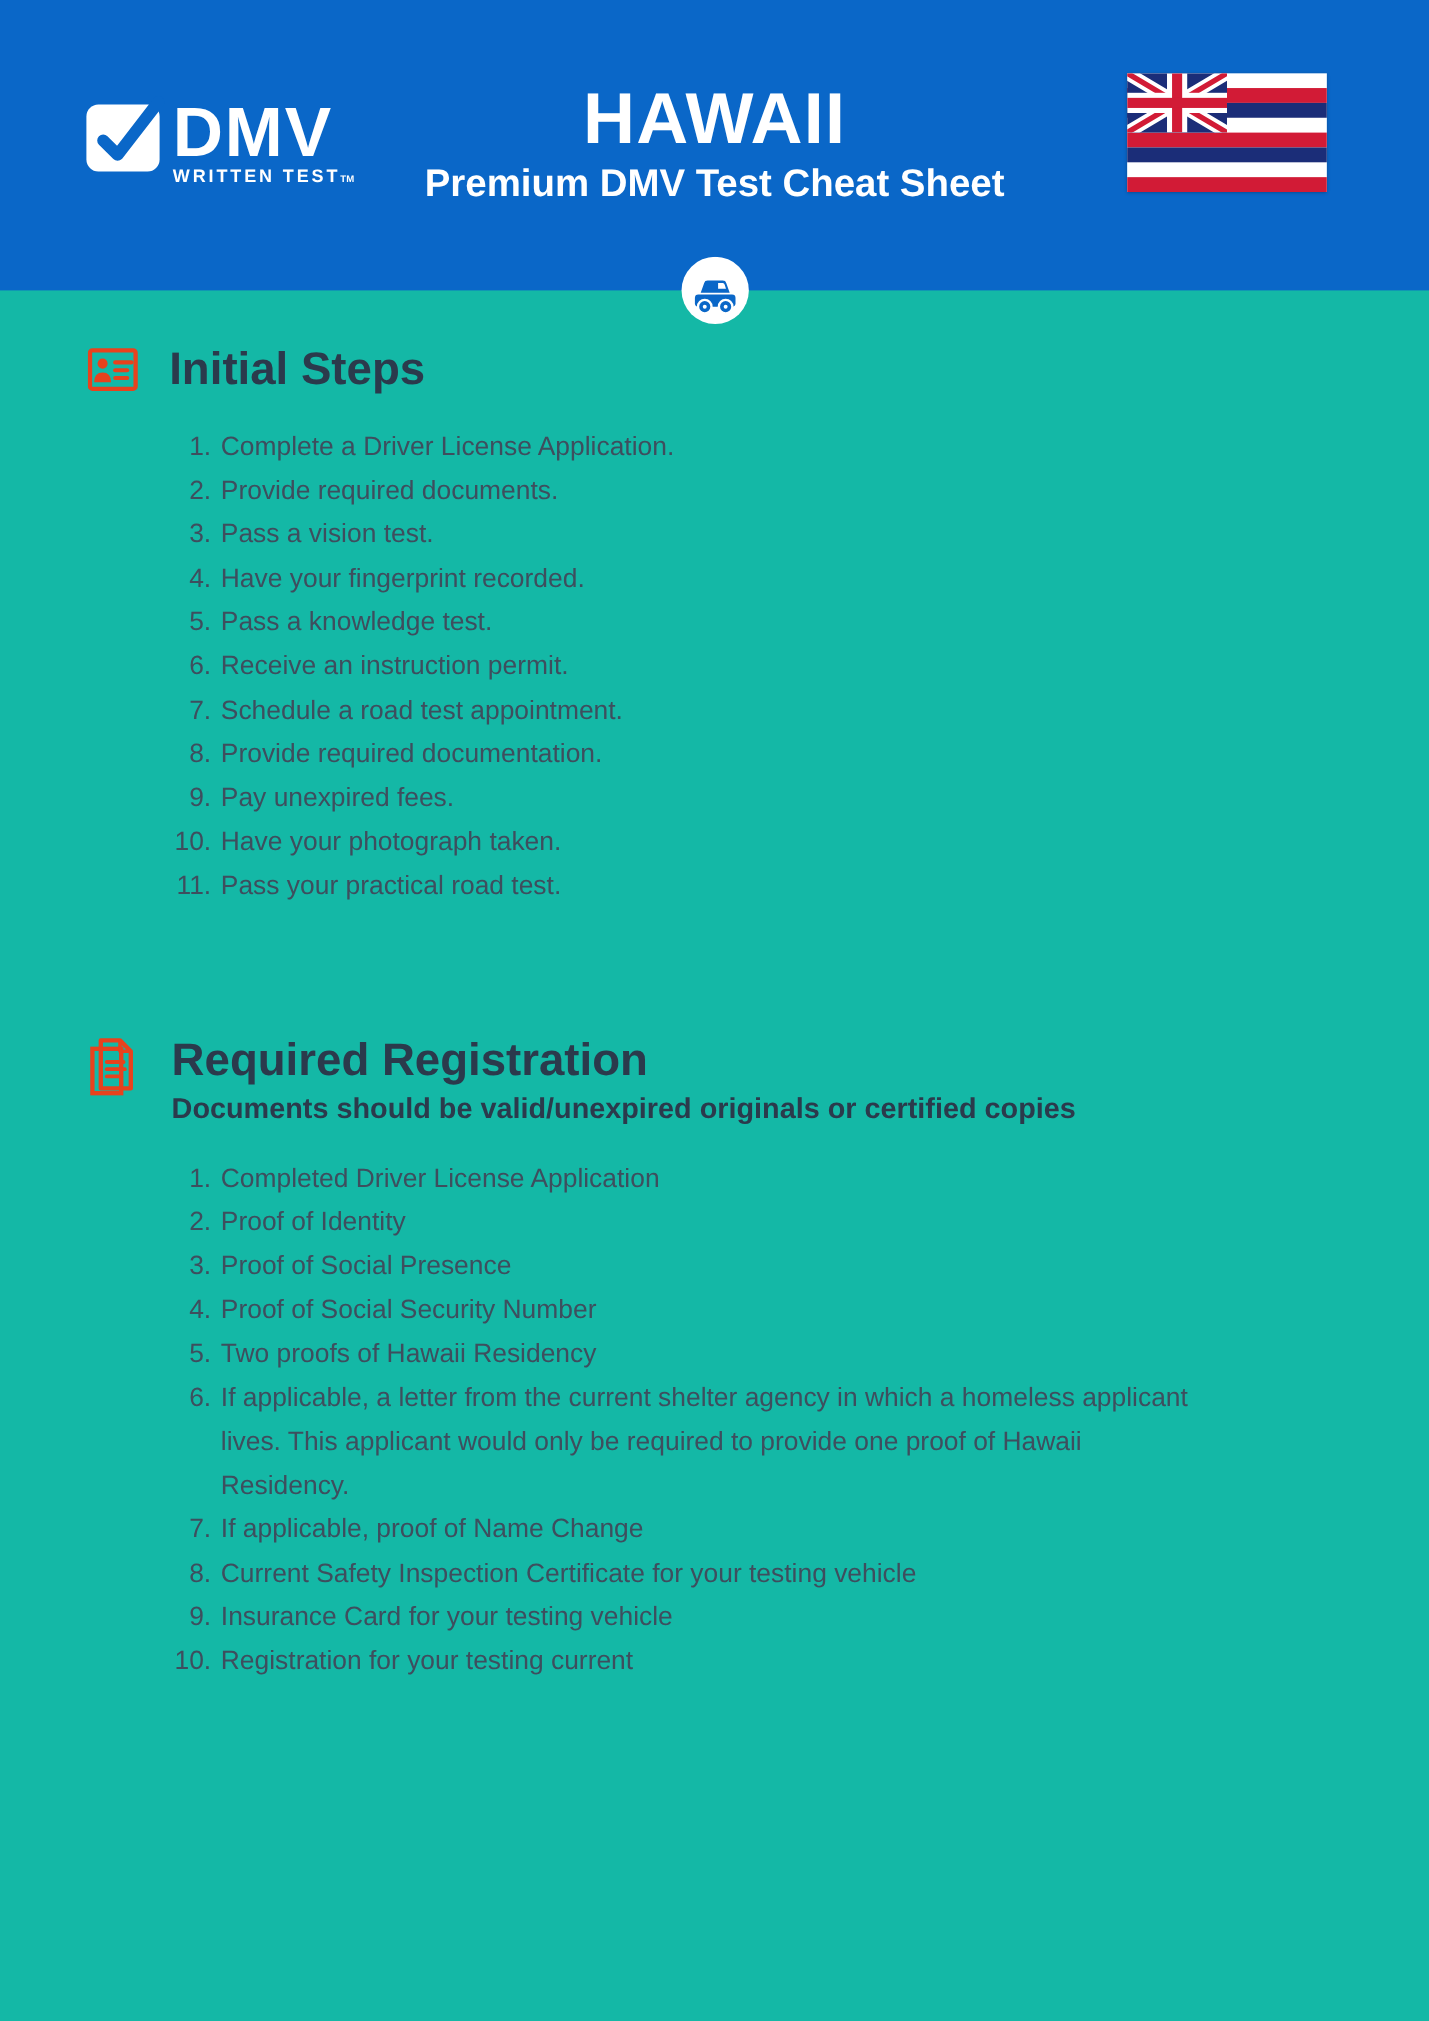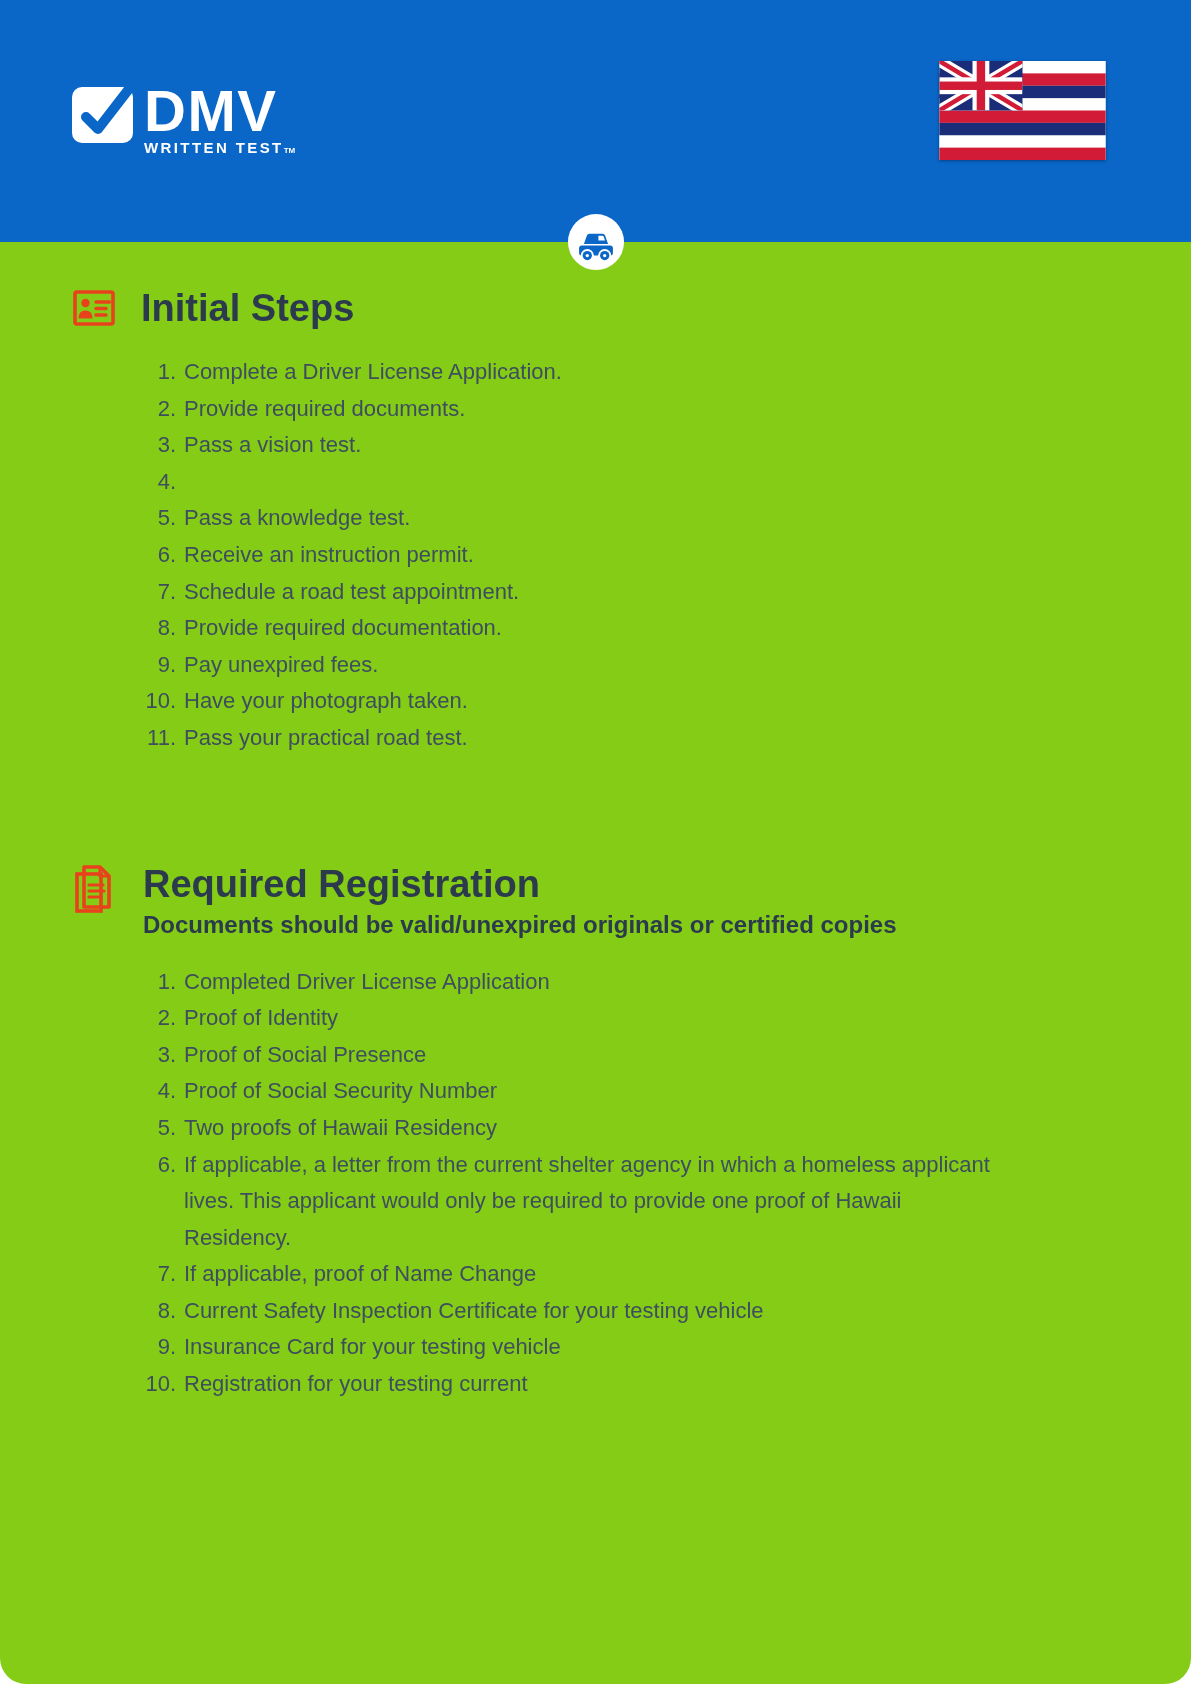--- a/index.html
+++ b/index.html
@@ -3,21 +3,21 @@
 <meta charset="utf-8">
 <style>
   html,body { margin:0; padding:0; }
   body {
     width:1191px; height:1684px; overflow:hidden;
     background:#ffffff;
     font-family:"Liberation Sans","DejaVu Sans",sans-serif;
     -webkit-font-smoothing:antialiased;
   }
   * { box-sizing:border-box; }
-  .page { width:1191px; height:1684px; position:relative; background:#84cc16;border-radius:26px; }
+  .page { width:1191px; height:1684px; position:relative; background:#14b8a6; }
 
   
   .header {
     position:relative; height:242px;
     background:var(--header-blue,#0a67c8);
   }
   .logo { position:absolute; left:72px; top:87px; display:flex; align-items:flex-start; }
   .logo-mark {
     position:relative; width:61px; height:56px;
     background:#fff; border-radius:10px; flex:none;
@@ -111,20 +111,24 @@
         <svg width="61" height="56" viewBox="0 0 61 56">
           <path d="M14 30 L26 42 L60 -2" stroke="#0a67c8" stroke-width="10" fill="none" stroke-linecap="round" stroke-linejoin="round" style="stroke:var(--header-blue,#0a67c8)"></path>
         </svg>
       </div>
       <div class="logo-text">
         <div class="logo-brand">DMV</div>
         <div class="logo-tagline"><span>WRITTEN TEST</span><span class="tm">TM</span></div>
       </div>
     </div>
 
+    <div class="title-block">
+      <h1>HAWAII</h1>
+      <div class="title-sub">Premium DMV Test Cheat Sheet</div>
+    </div>
 
     <div class="flag">
       <svg viewBox="0 0 168 100">
         <defs>
             <clipPath id="canton-clip">
               <rect x="0" y="0" width="84" height="50"></rect>
             </clipPath>
           </defs>
         <rect class="fw" x="0" y="0" width="168" height="100"></rect>
         <rect class="fr" x="0" y="12.5" width="168" height="12.5"></rect>
@@ -186,20 +190,21 @@
           <span class="txt">Provide required documents.</span>
         </li>
 
         <li>
           <span class="num">3.</span>
           <span class="txt">Pass a vision test.</span>
         </li>
 
         <li>
           <span class="num">4.</span>
+          <span class="txt">Have your fingerprint recorded.</span>
         </li>
 
         <li>
           <span class="num">5.</span>
           <span class="txt">Pass a knowledge test.</span>
         </li>
 
         <li>
           <span class="num">6.</span>
           <span class="txt">Receive an instruction permit.</span>

